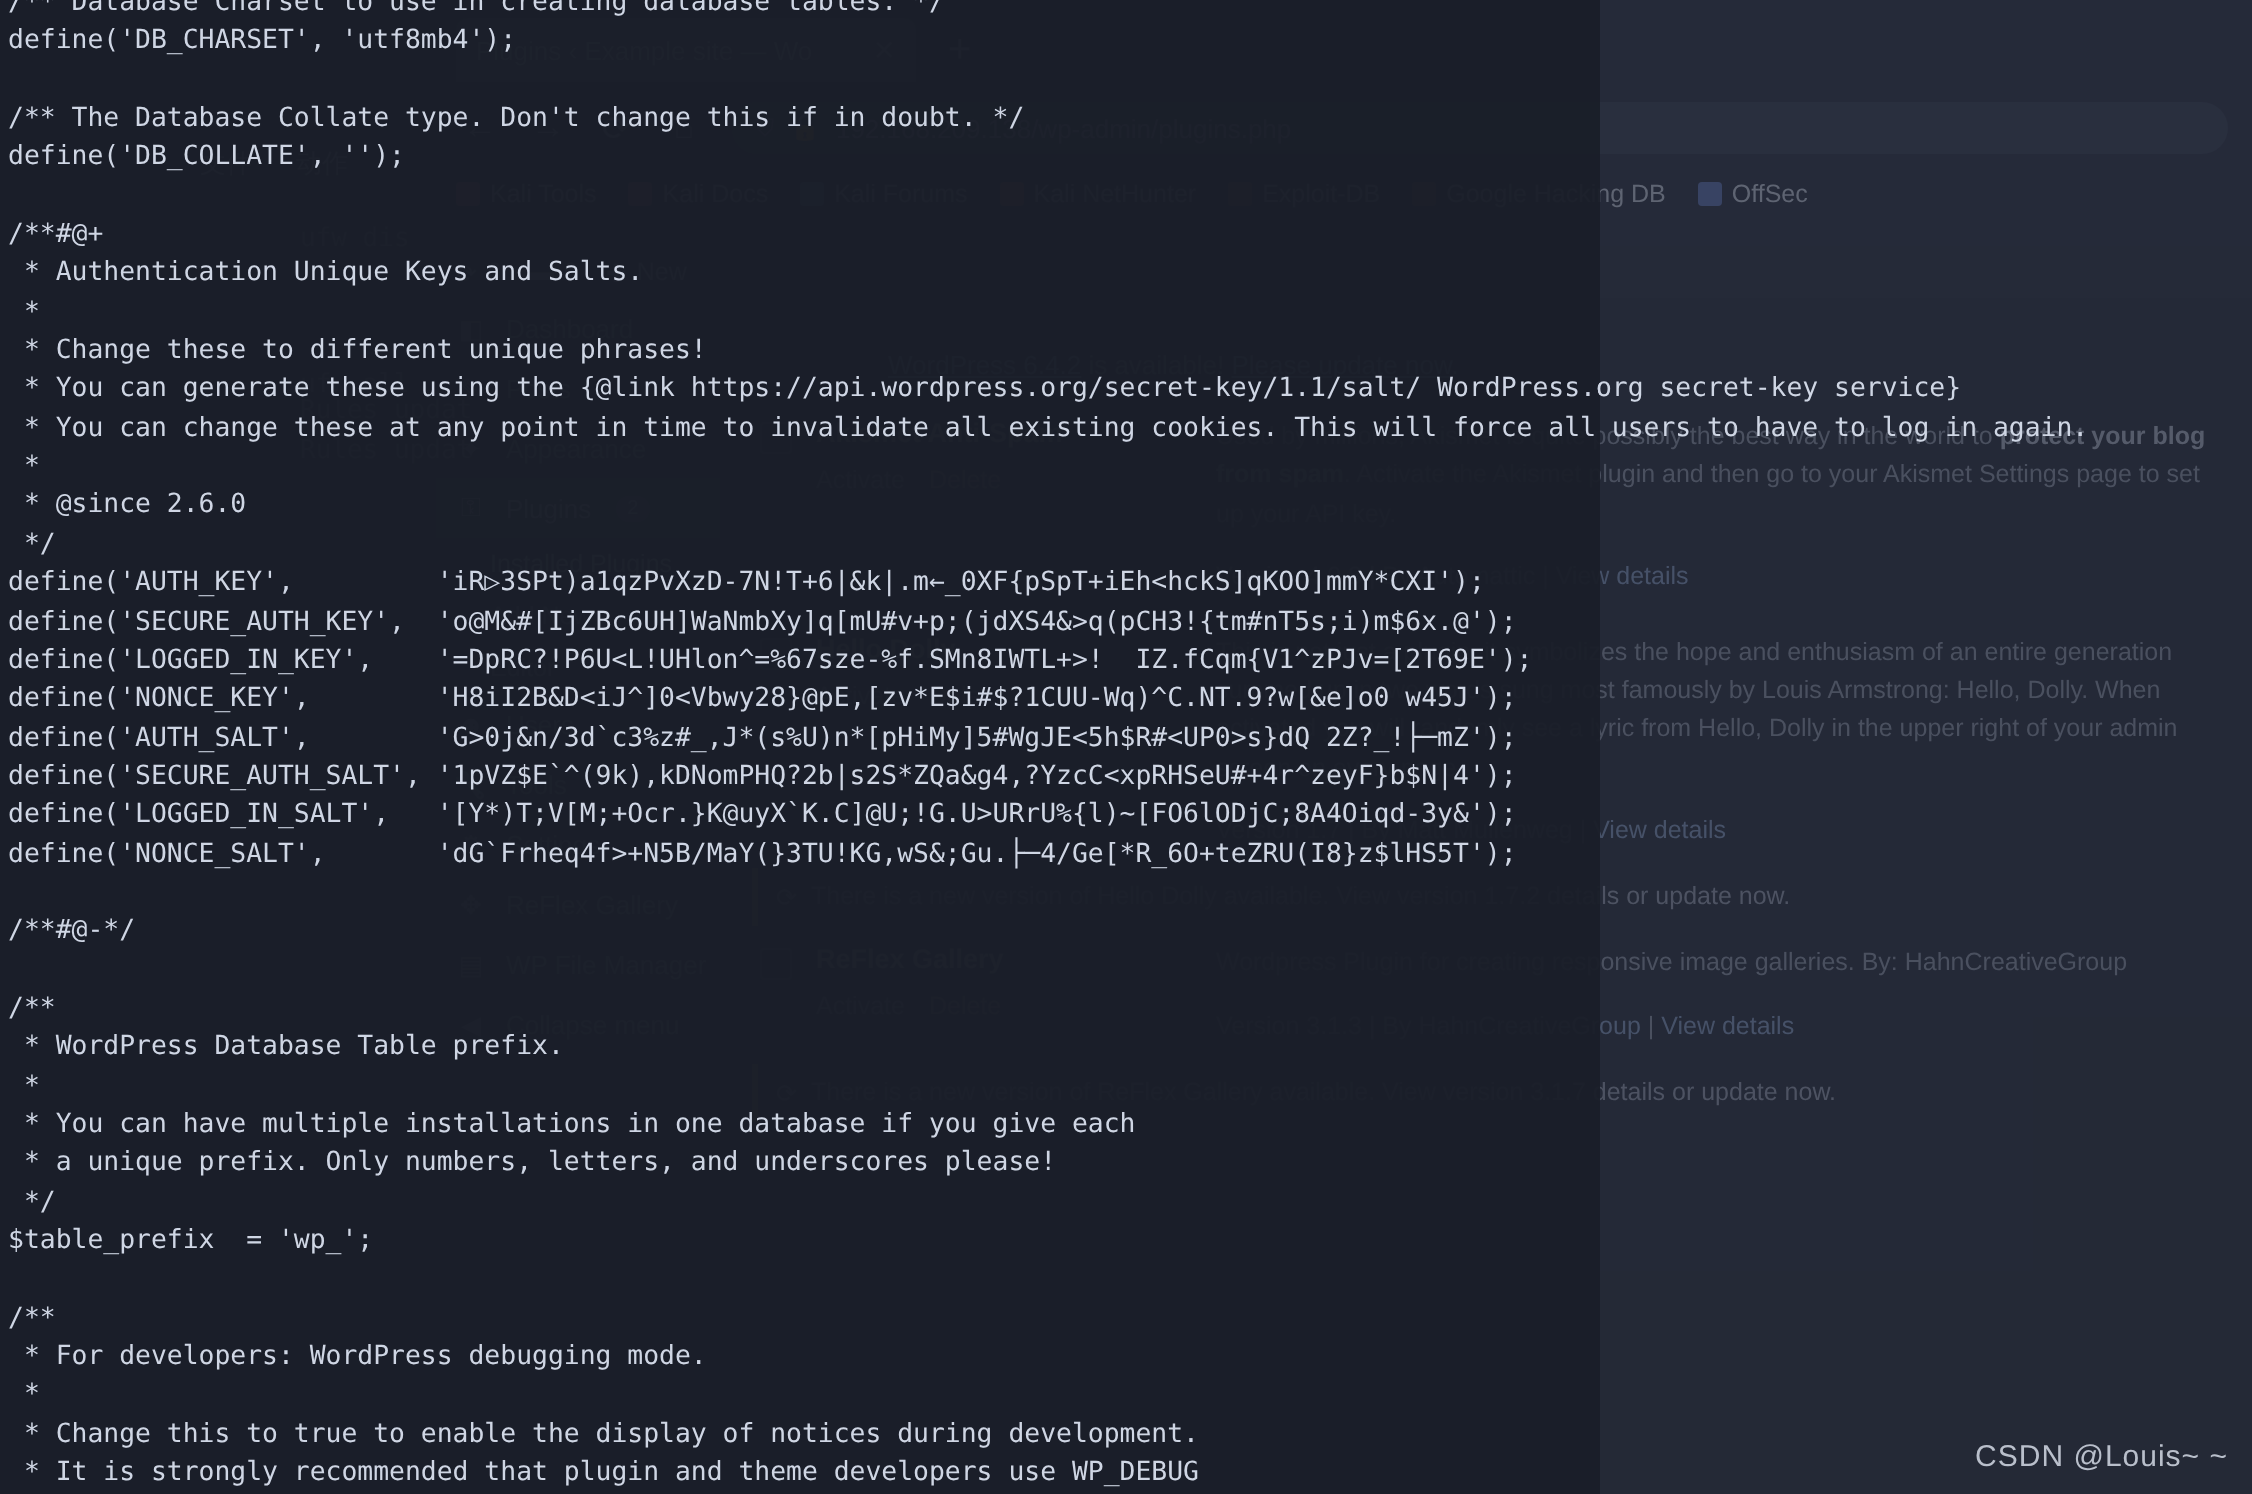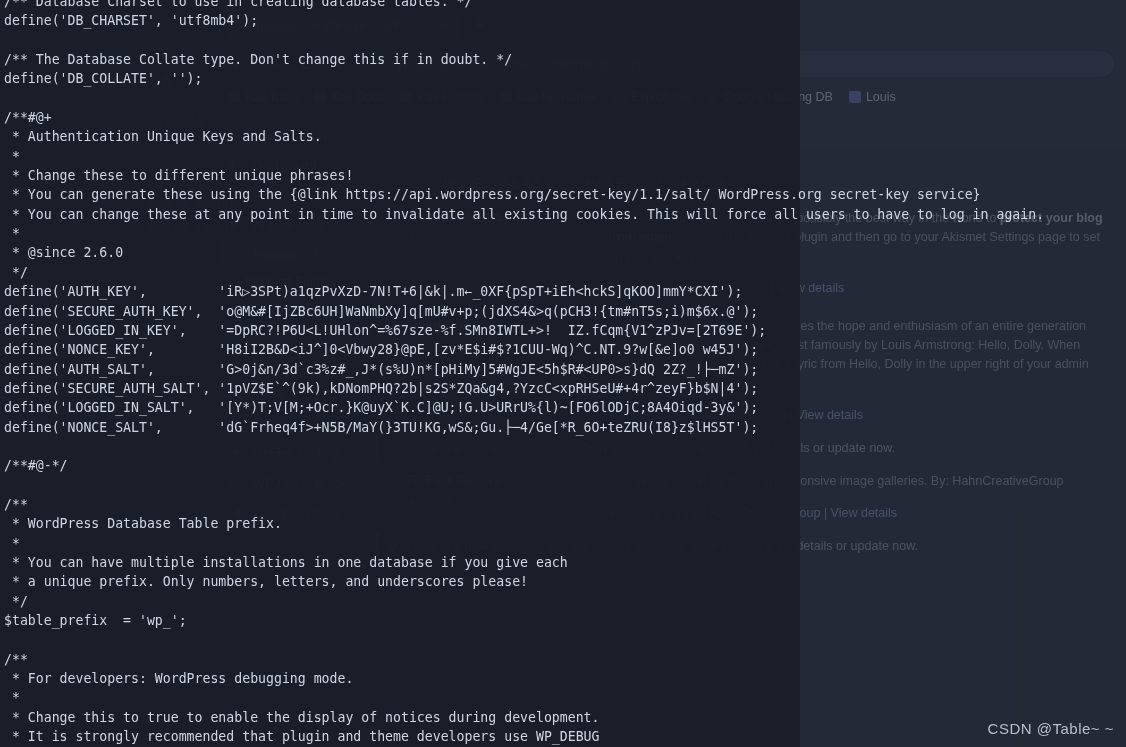--- a/index.html
+++ b/index.html
@@ -203,21 +203,21 @@
           <div class="bm">
             <span class="bm-ico" style="background: rgb(160, 80, 80);"></span>
             <span>Exploit-DB</span>
           </div>
           <div class="bm">
             <span class="bm-ico" style="background: rgb(160, 80, 80);"></span>
             <span>Google Hacking DB</span>
           </div>
           <div class="bm">
             <span class="bm-ico" style="background: rgb(90, 111, 168);"></span>
-            <span>Louis</span>
+            <span>OffSec</span>
           </div>
         </div>
     </div>
 
     <div class="wp-page">
 
       <div class="wp-adminbar" id="adminbar">
           <div class="wp-ab-item">
             <span>⟳</span>
             <span>6</span>
@@ -439,14 +439,14 @@
  *
  * @link https://codex.wordpress.org/Debugging_in_WordPress
  */
 define('WP_DEBUG', false);</div>
 
   <div class="term-menubar">
     <span>文件</span>
     <span>动作</span>
   </div>
 
-  <div class="watermark">CSDN @Table~ ~</div>
+  <div class="watermark">CSDN @Louis~ ~</div>
 </div>
 
 </body></html>

